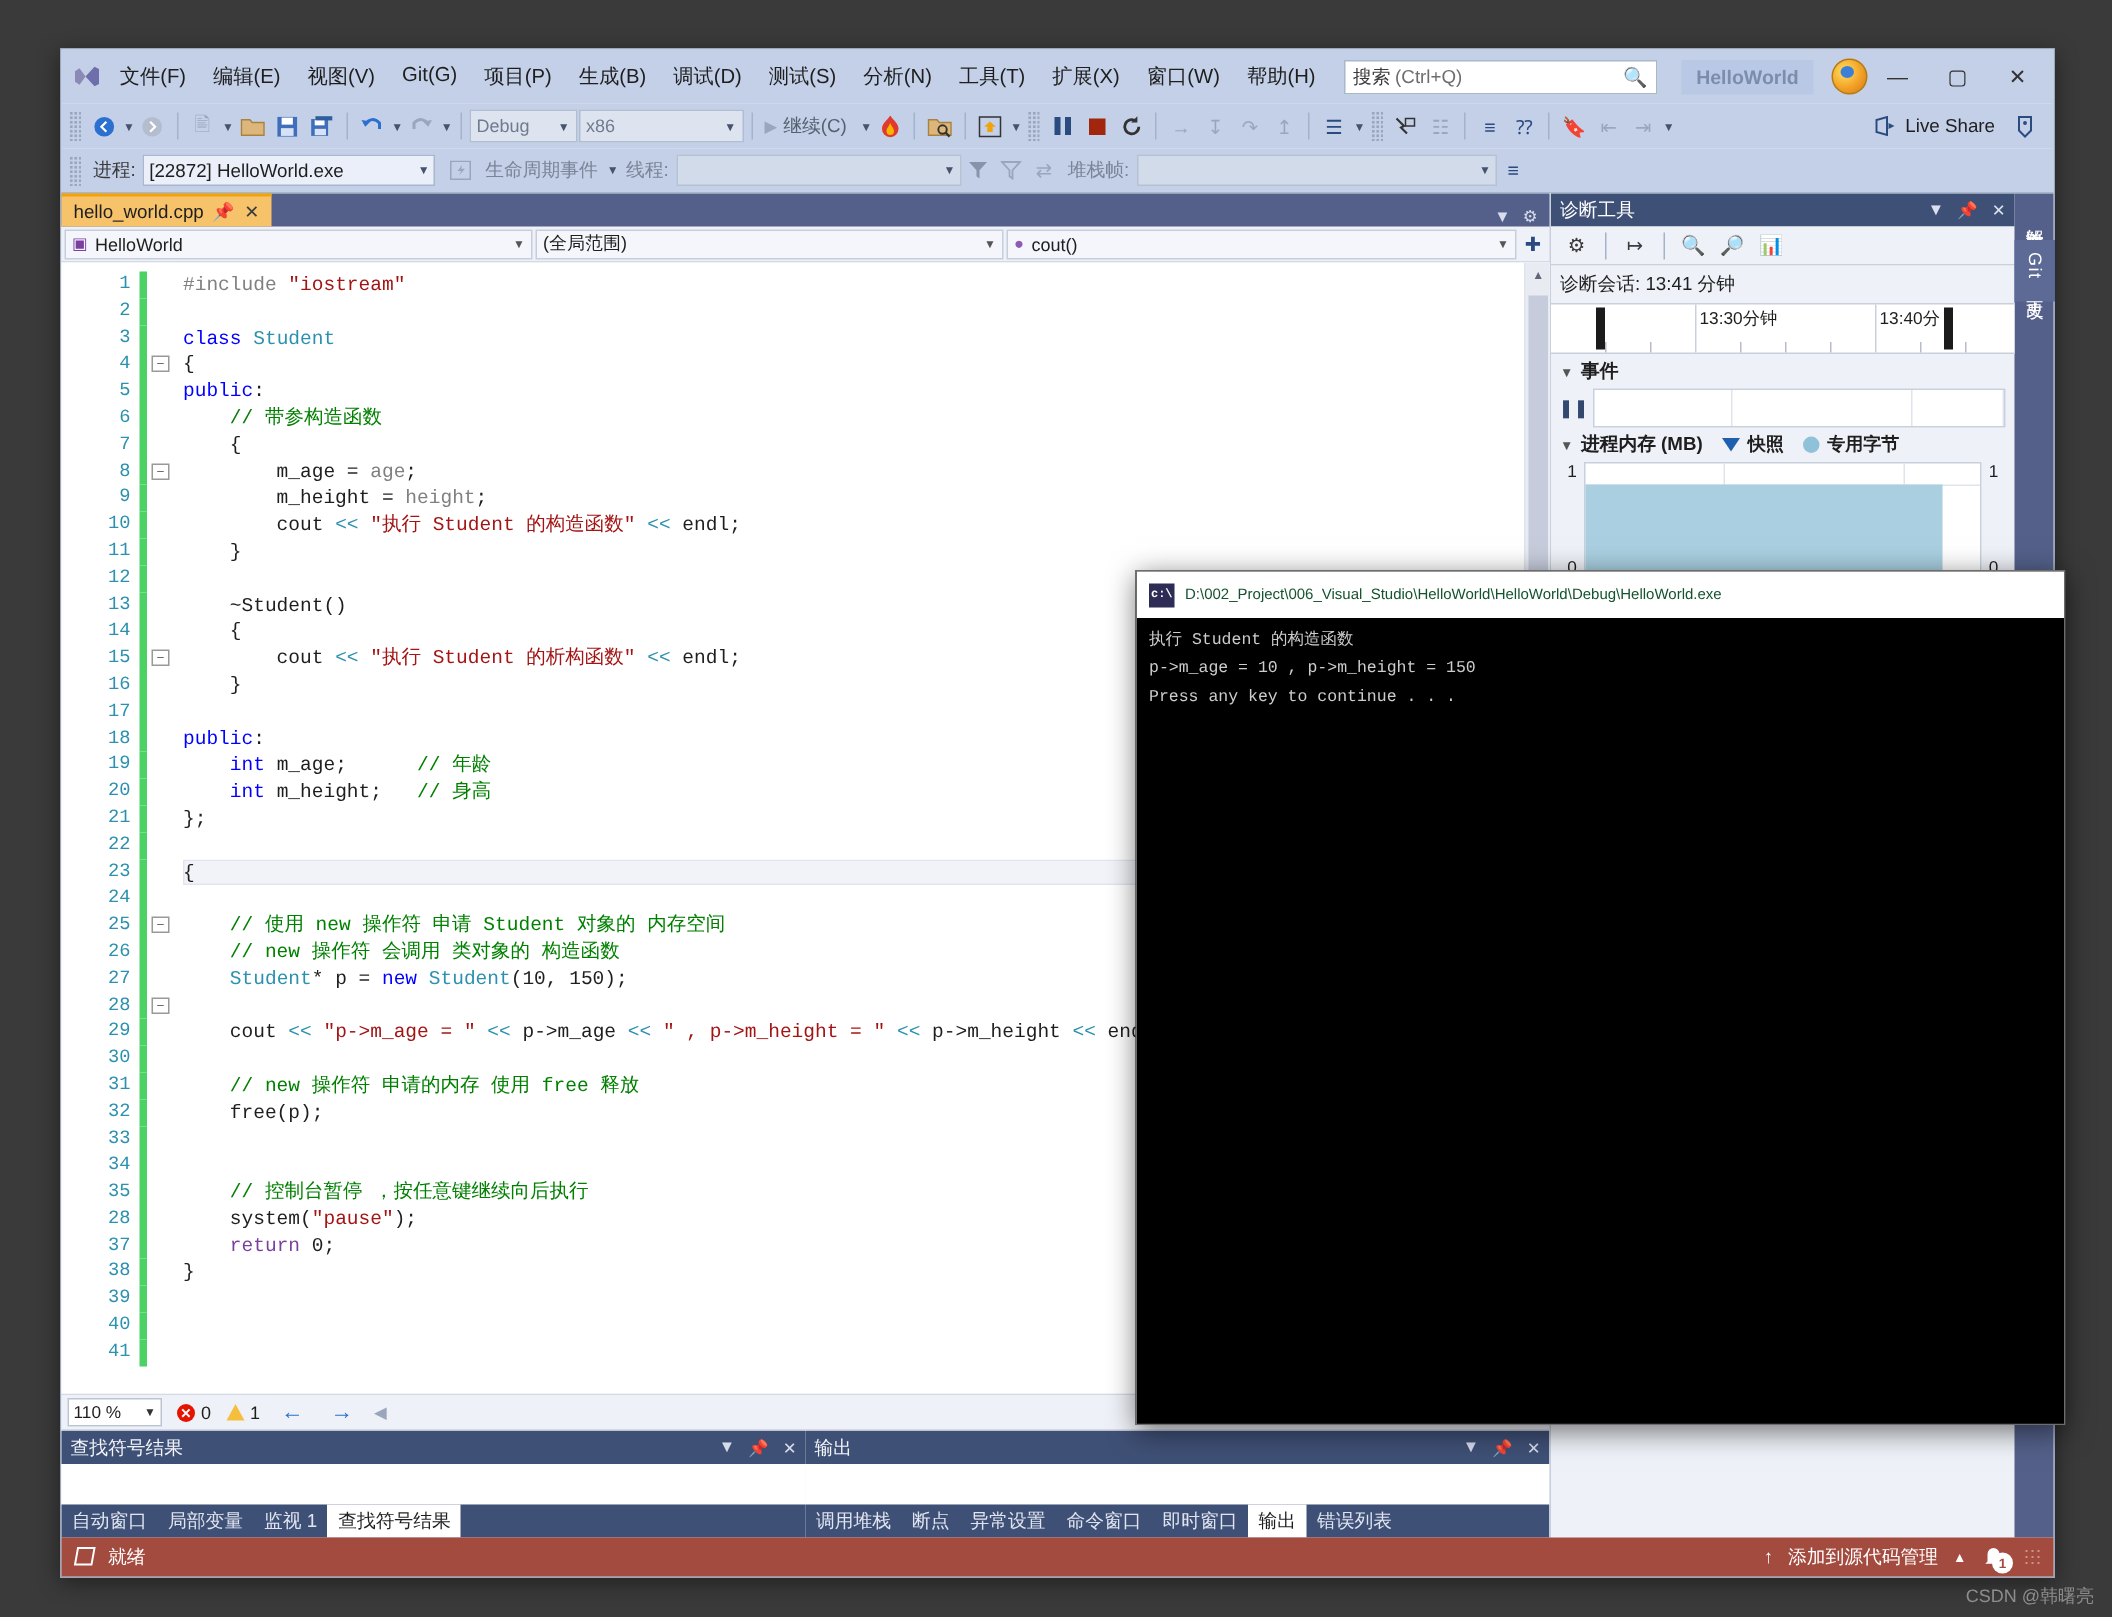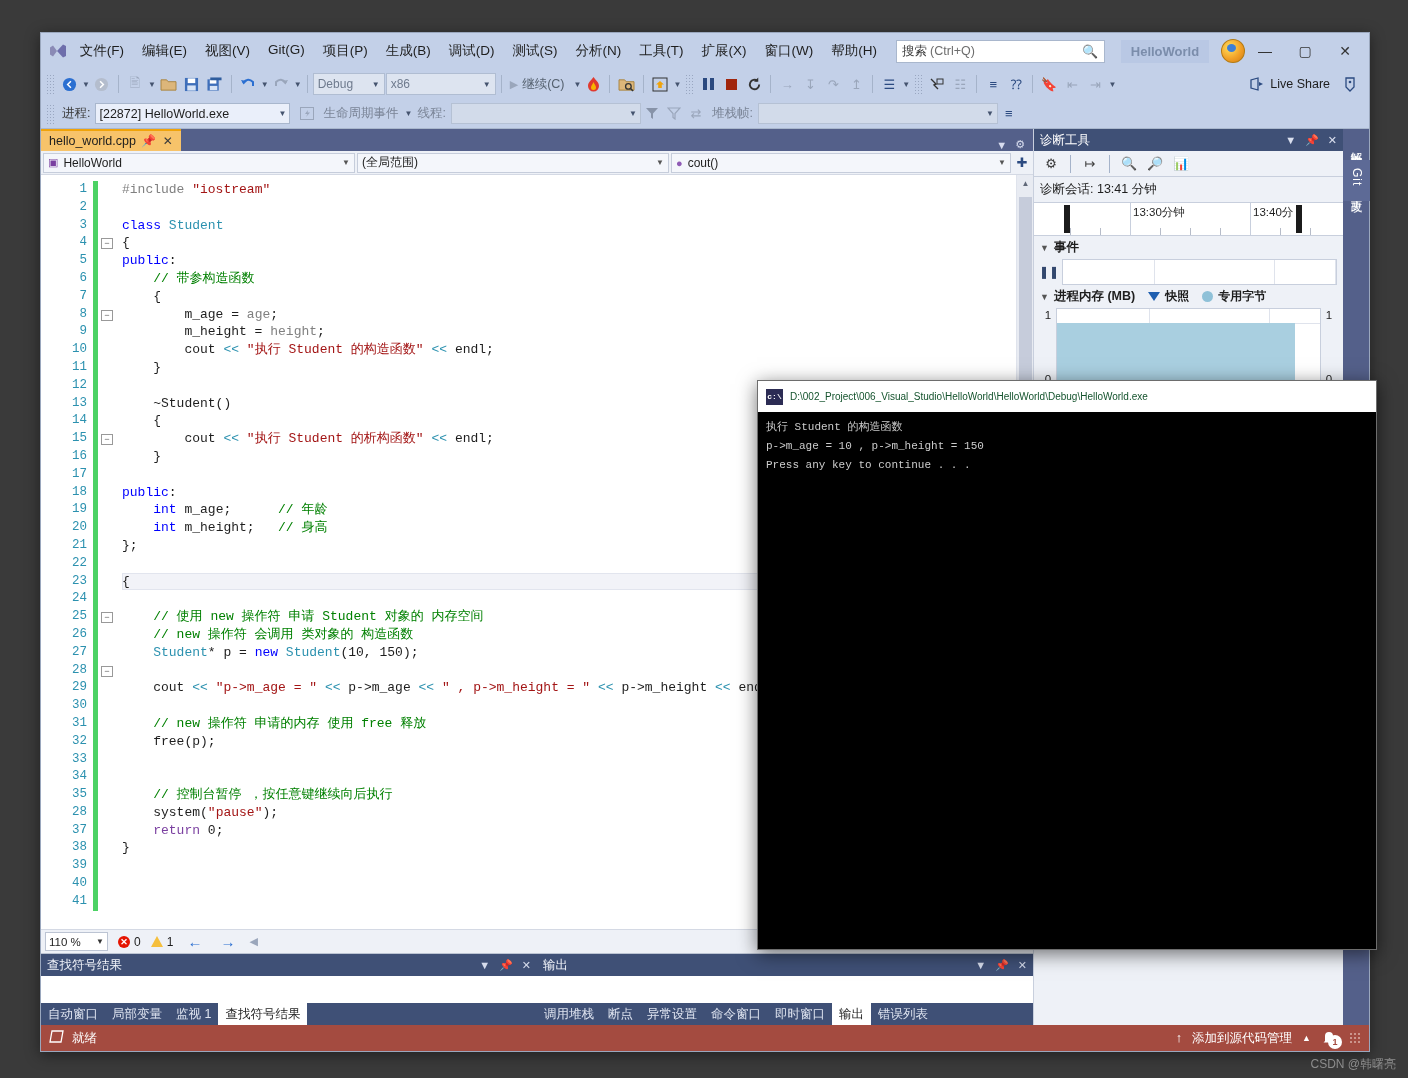--- a/index.html
+++ b/index.html
@@ -124,21 +124,21 @@
             color:#f2f4fa;font-size:12.5px;}
   .bp-head .tools{margin-left:auto;display:flex;gap:9px;font-size:11px;color:#d6dcec}
   .bp-tabs{ height:22px;background:#3f5076;display:flex;align-items:stretch;text-align:center;}
   .bp-tab{ padding:0 7px;display:flex;align-items:center;font-size:12.5px;color:#dfe4f0;}
   .bp-tab.active{ background:#fff;color:#1e1e1e;}
   .bp-body{ flex:1; background:#fff;}
 
   
   .statusbar{ height:26px;background:#a44b40;display:flex;align-items:center;color:#fff;
               font-size:12.5px;padding:0 8px;flex:none;}
-  .sb-left{display:flex;align-items:center;gap:8px}
+  .sb-left{display:flex;align-items:flex-end;gap:8px}
   .sb-right{margin-left:auto;display:flex;align-items:center;gap:10px}
   .sb-bell{position:relative;width:18px;height:16px}
   .sb-badge{position:absolute;right:-3px;bottom:-3px;width:14px;height:14px;border-radius:50%;
             background:#fff;color:#a44b40;font-size:9px;font-weight:bold;
             display:flex;align-items:center;justify-content:center}
   .grip-dots{width:12px;height:12px;background-image:radial-gradient(#d6a79f 1px,transparent 1px);
              background-size:4px 4px;opacity:.8}
 
   
   .diag{ width:310px; flex:none; background:#eef1f7; display:flex; flex-direction:column;

